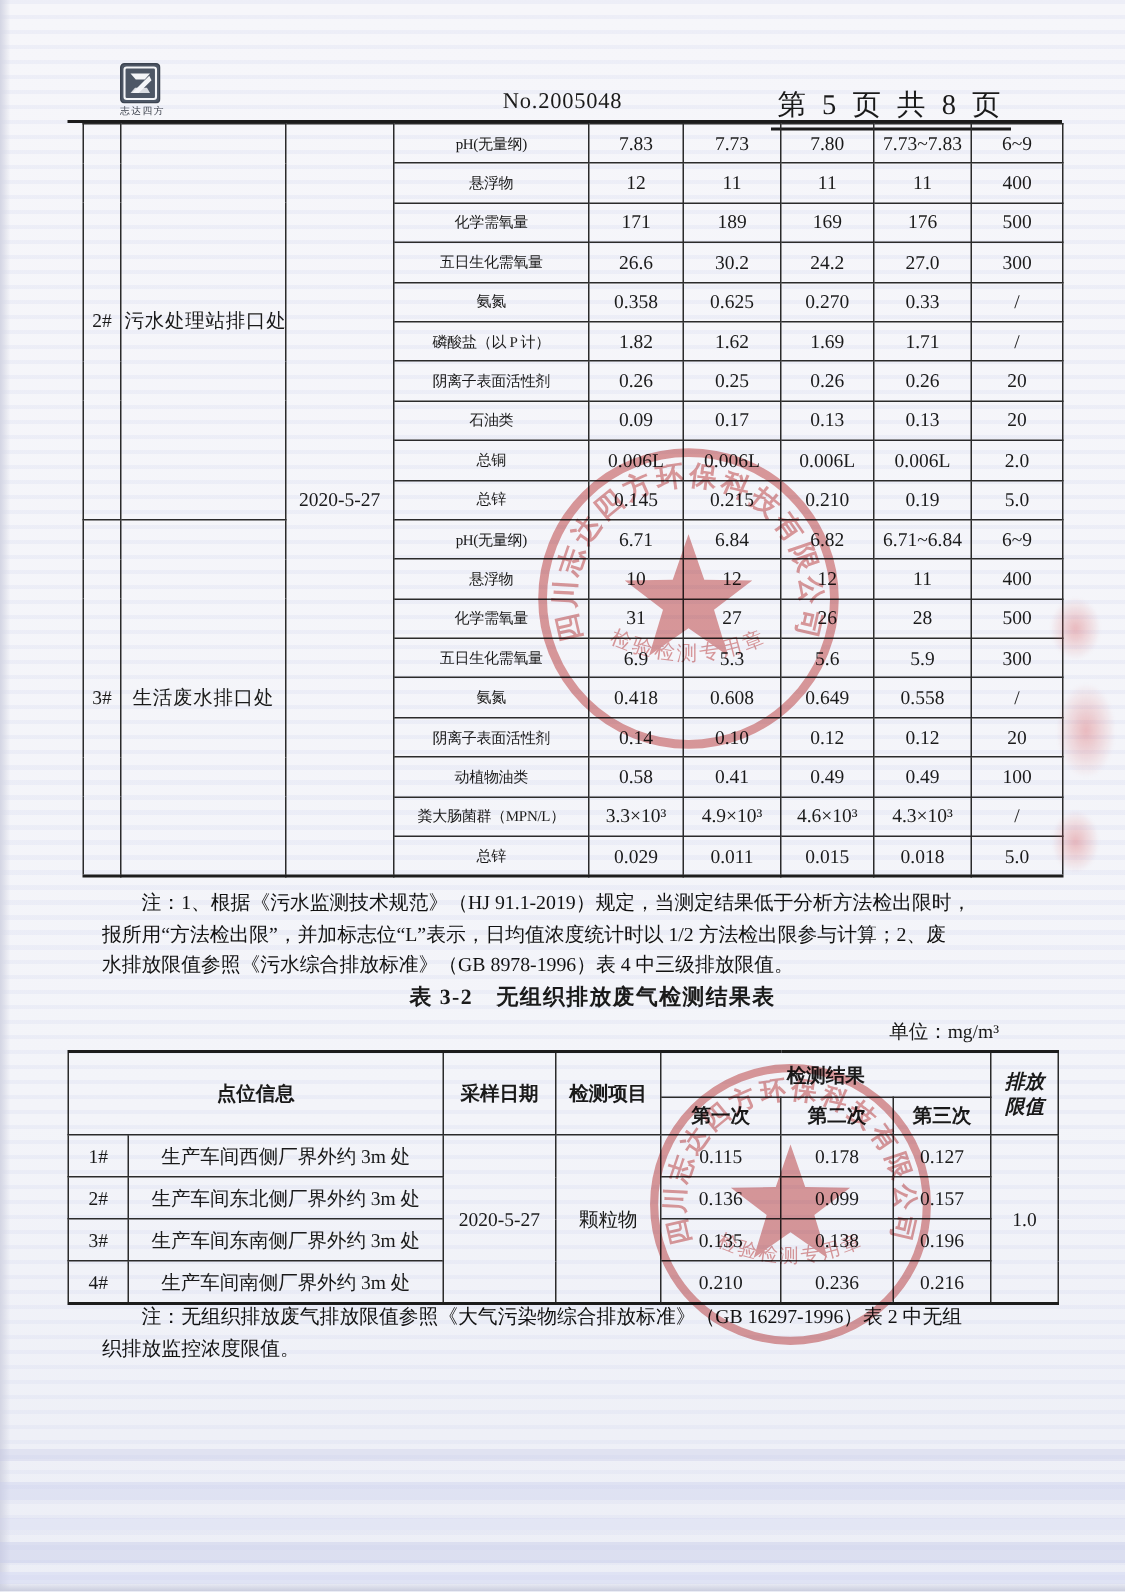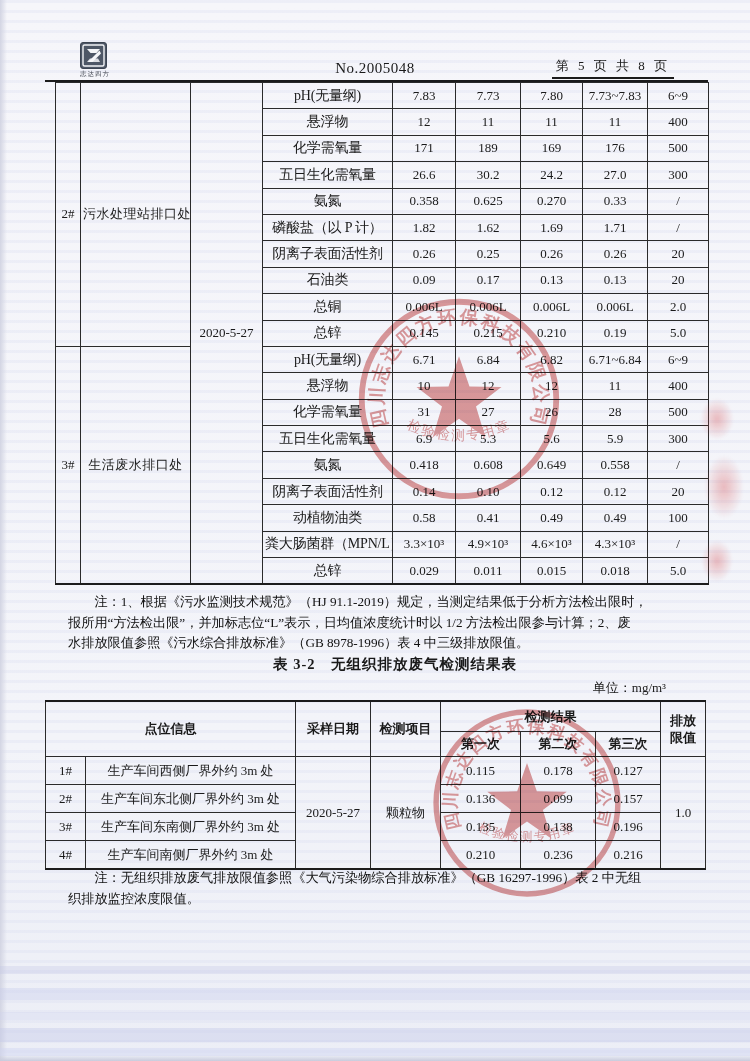--- a/index.html
+++ b/index.html
@@ -22,31 +22,31 @@
   .edge-bottom{position:absolute;left:0;bottom:0;width:100%;height:6px;
     background:linear-gradient(0deg,#c9ccdd,rgba(246,246,250,0));}
   .scan-band{position:absolute;left:0;width:100%;}
 
   
   .logo{position:absolute;left:80px;top:42px;width:40px;text-align:left;}
   .logo svg{display:block;}
   .logo-label{font-size:6.5px;color:#3a3f4a;letter-spacing:1px;margin-top:1px;white-space:nowrap;}
   .doc-no{position:absolute;left:0;top:60px;width:750px;text-align:center;
     font-size:15px;letter-spacing:.5px;}
-  .page-info{position:absolute;right:76px;top:57px;font-size:13px;
+  .page-info{position:absolute;right:76px;top:57px;font-size:19px;
     letter-spacing:3px;border-bottom:2px solid #1b1b1b;padding:0 4px 2px 4px;margin-left:46px;}
   .header-rule{position:absolute;left:45px;top:80px;width:663px;height:2px;background:#1c1c1c;}
 
   
   table{border-collapse:collapse;table-layout:fixed;}
   .t1{position:absolute;left:55px;top:82px;width:653px;
     border-bottom:2px solid #1c1c1c;}
   .t1 td{border:1px solid #2b2b2b;height:25.4px;padding:0 2px;
     text-align:center;font-size:13px;overflow:hidden;white-space:nowrap;}
-  .t1 td.c-param{font-size:14px;letter-spacing:-0.2px;}
+  .t1 td.c-param{font-size:10px;letter-spacing:-0.2px;}
   .t1 td.c-loc{font-size:13px;letter-spacing:.5px;}
   .t1 td.c-date{font-size:13px;}
 
   
   .note{position:absolute;font-size:13.2px;line-height:20.5px;color:#111;}
   .note1{left:68px;top:592px;width:625px;}
   .note2{left:68px;top:868px;width:625px;}
   .note-line{white-space:nowrap;}
   .note-line.indent{text-indent:2em;}
 
@@ -55,21 +55,21 @@
     font-size:14.5px;font-weight:600;letter-spacing:1px;margin-left:20px;}
   .t2-unit{position:absolute;right:84px;top:679px;font-size:13px;margin-left:18px;}
   .t2{position:absolute;left:45px;top:700px;width:660px;
     border-top:2px solid #1c1c1c;border-bottom:2.5px solid #1c1c1c;}
   .t2 th,.t2 td{border:1px solid #2b2b2b;text-align:center;font-size:13px;
     padding:0 2px;overflow:hidden;}
   .t2 th{font-weight:600;}
   .t2 thead tr:first-child th{height:29px;}
   .t2 thead tr:last-child th{height:24px;}
   .t2 tbody td{height:27px;white-space:nowrap;}
-  .t2 .th-limit{word-break:break-all;line-height:17px;padding:0 6px;}
+  .t2 .th-limit{word-break:break-all;line-height:17px;padding:0 6px;font-style:italic;}
 
   
   .stamp{position:absolute;opacity:.55;mix-blend-mode:multiply;filter:blur(.3px);}
   .ring-t{font-size:19px;fill:#c64a4a;letter-spacing:2.5px;font-weight:600;
     font-family:"Liberation Serif","DejaVu Serif",serif;}
   .bot-t{font-size:14px;fill:#c64a4a;letter-spacing:2px;
     font-family:"Liberation Serif","DejaVu Serif",serif;}
   .frag{position:absolute;filter:blur(1.2px);
     background:radial-gradient(ellipse at center,rgba(214,88,92,.38),rgba(214,88,92,0) 70%);}
 </style>

